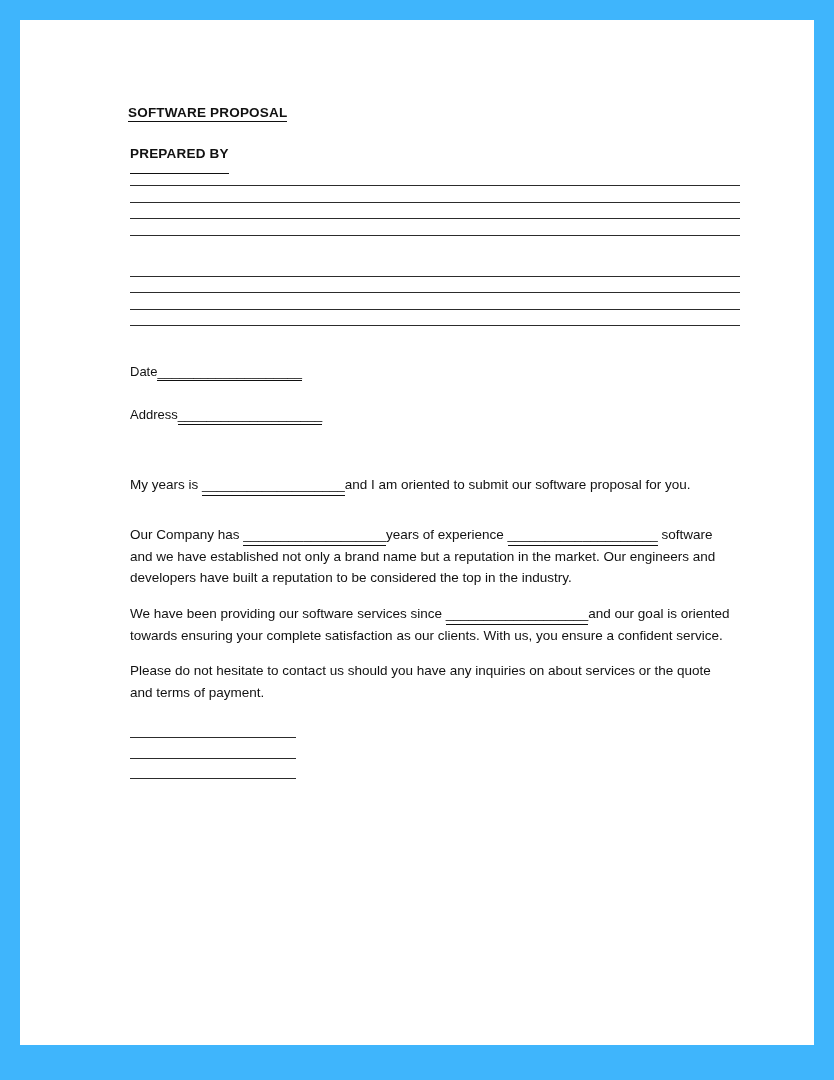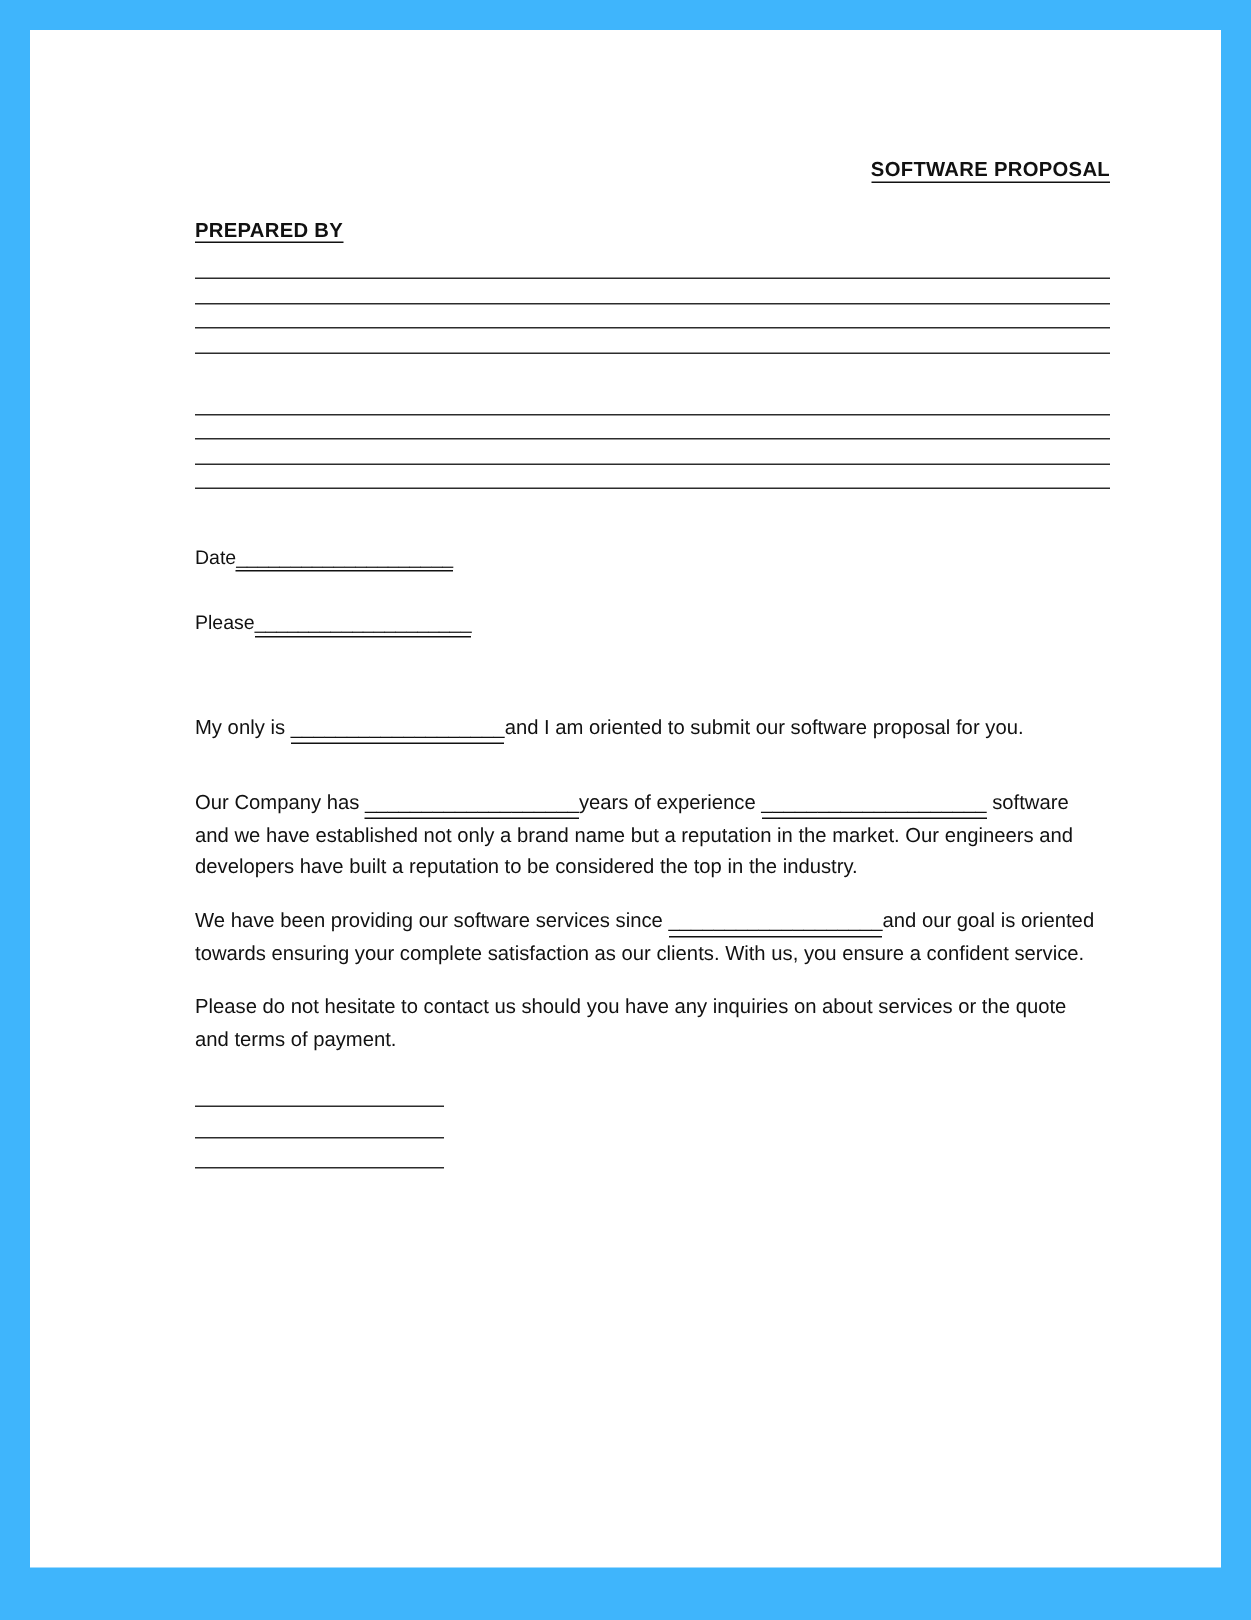--- a/index.html
+++ b/index.html
@@ -36,41 +36,41 @@
   #doc {
     position: absolute;
     left: 90px;
     top: 85px;
     width: 630px;
     font-family: "Liberation Sans", sans-serif;
     color: #111111;
   }
 
   .doc-title {
-    text-align: right;
+    text-align: left;
     font-size: 13.5px;
     font-weight: bold;
     letter-spacing: .2px;
     margin: 0 0 26px 0;
     padding-left: 18px;
   }
   .doc-title span {
     border-bottom: 1.6px solid #111;
     padding-bottom: 1px;
   }
 
   .section-label {
     font-size: 13.5px;
     font-weight: bold;
     margin: 0 0 0 20px;
     letter-spacing: .2px;
   }
   .section-label span {
     border-bottom: 1.6px solid #111;
-    padding-bottom: 0;
+    padding-bottom: 12px;
   }
 
   .rule-group {
     margin: 24px 0 0 20px;
     width: 610px;
   }
   .rule {
     height: 0;
     border-top: 1.7px solid #2c2c2c;
     margin-bottom: 15.5px;
@@ -150,28 +150,28 @@
         <div class="rule"></div>
         <div class="rule"></div>
       </div>
 
       <div class="gap-after-rules-for"></div>
 
       <div class="field-line"><span>Date</span><span class="blank">____________________</span></div>
 
       <div class="fl-gap-sm"></div>
 
-      <div class="field-line"><span>Please</span><span class="blank">____________________</span></div>
+      <div class="field-line"><span>Address</span><span class="blank">____________________</span></div>
 
       <div class="fl-gap-md"></div>
 
 
       <div class="para-gap"></div>
 
-      <div class="para"><span>My only is </span><span class="inline-blank">___________________</span><span>and I am oriented to submit our software proposal for you.</span></div>
+      <div class="para"><span>My years is </span><span class="inline-blank">___________________</span><span>and I am oriented to submit our software proposal for you.</span></div>
 
       <div class="para-gap"></div>
 
 
       <div class="para-gap"></div>
 
       <div class="para"><span>Our Company has </span><span class="inline-blank">___________________</span><span>years of experience </span><span class="inline-blank">____________________</span><span> software and we have established not only a brand name but a reputation in the market. Our engineers and developers have built a reputation to be considered the top in the industry.</span></div>
 
       <div class="para-gap"></div>
 

